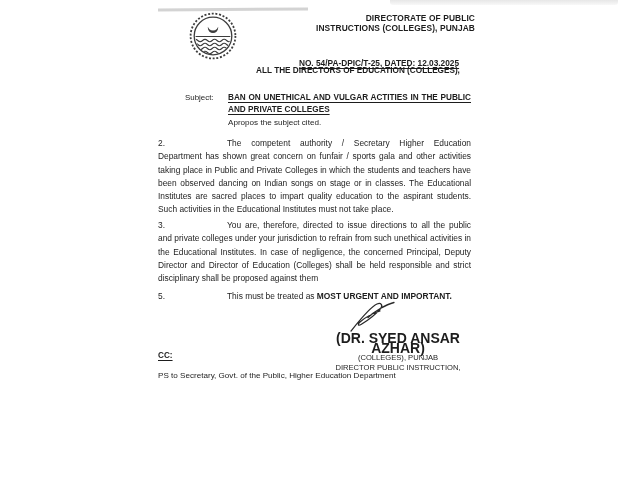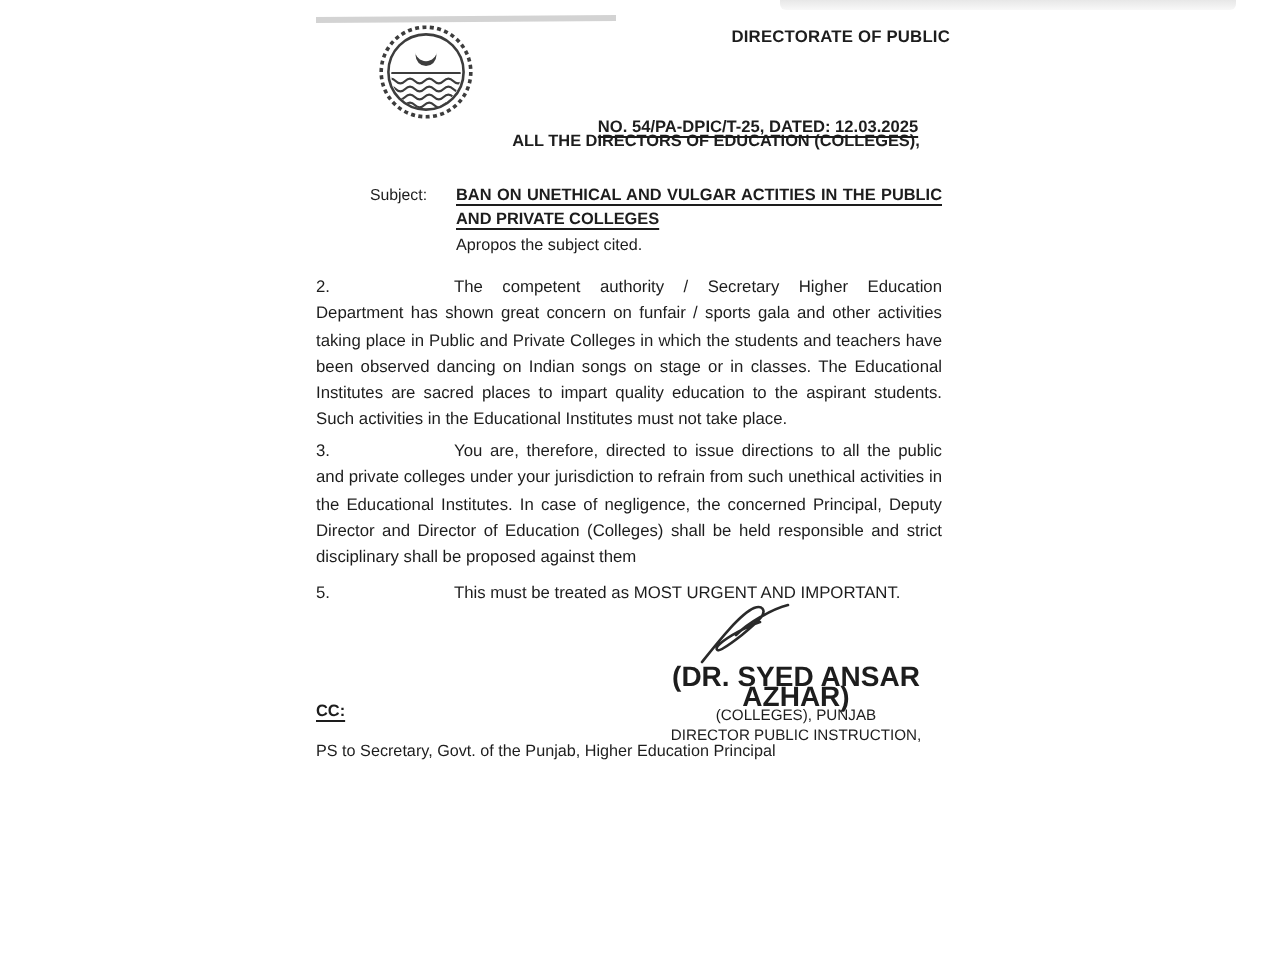--- a/index.html
+++ b/index.html
@@ -34,21 +34,21 @@
 
   .salutation{left:228px;top:118px;font-size:8.1px;}
 
   .para{left:158px;width:313px;font-size:8.4px;line-height:13.3px;
     text-align:justify;}
   .para .num{position:absolute;left:0;top:0;}
   .para .ptext{text-indent:69px;}
   .p2{top:137px;}
   .p3{top:219px;}
   .p5{top:290px;text-align:left;}
-  .p5 b{font-weight:400;}
+  .p5 b{font-weight:700;}
 
   .signature-svg{left:346px;top:300px;}
   .sig-block{left:330px;top:334px;width:136px;text-align:center;line-height:9.6px;}
   .sig-block .name{font-weight:700;font-size:14px;}
   .sig-block .t{font-size:7.6px;}
 
   .cc-label{left:158px;top:351px;font-weight:700;font-size:8.2px;
     text-decoration:underline;text-underline-offset:1.5px;}
   .ps-line{left:158px;top:371px;font-size:8.1px;}
 
@@ -75,20 +75,21 @@
     <path d="M5,24.5 h38" stroke="#3d3d3d" fill="none"></path>
     <path d="M4,28.5 q2.4,-2.4 4.8,0 t4.8,0 t4.8,0 t4.8,0 t4.8,0 t4.8,0 t4.8,0 t4.8,0" stroke="#3d3d3d" fill="none"></path>
     <path d="M4,32.5 q2.4,-2.4 4.8,0 t4.8,0 t4.8,0 t4.8,0 t4.8,0 t4.8,0 t4.8,0 t4.8,0" stroke="#3d3d3d" fill="none"></path>
     <path d="M4,36.5 q2.4,-2.4 4.8,0 t4.8,0 t4.8,0 t4.8,0 t4.8,0 t4.8,0 t4.8,0 t4.8,0" stroke="#3d3d3d" fill="none"></path>
     <path d="M4,40.5 q2.4,-2.4 4.8,0 t4.8,0 t4.8,0 t4.8,0 t4.8,0 t4.8,0 t4.8,0 t4.8,0" stroke="#3d3d3d" fill="none"></path>
   </g>
 </svg>
 
 <div class="abs org-block">
   <div>DIRECTORATE OF PUBLIC</div>
+  <div>INSTRUCTIONS (COLLEGES), PUNJAB</div>
 </div>
 
 <div class="abs ref-line">NO. 54/PA-DPIC/T-25, DATED: 12.03.2025</div>
 
 <div class="abs recipient">
   <div class="r1">ALL THE DIRECTORS OF EDUCATION (COLLEGES),</div>
 </div>
 
 <div class="abs subject-label">Subject:</div>
 <div class="abs subject-text">BAN ON UNETHICAL AND VULGAR ACTITIES IN THE PUBLIC AND PRIVATE COLLEGES</div>
@@ -114,13 +115,13 @@
   <path d="M5,31 C13,21 24,7 31,4 c4,-1.6 6.2,1 3.6,4.6 C30,14 20,21.5 15,24.5 c-3,1.8 -3.6,-0.4 -1,-2.6 C18.5,18 28,13 34,11 M22,17.5 C28,11.5 40,4.5 48,2.5" stroke="#2a2a2a" stroke-width="1.3" fill="none" stroke-linecap="round"></path>
 </svg>
 
 <div class="abs sig-block">
   <div class="name">(DR. SYED ANSAR AZHAR)</div>
   <div class="t">(COLLEGES), PUNJAB</div>
   <div class="t">DIRECTOR PUBLIC INSTRUCTION,</div>
 </div>
 
 <div class="abs cc-label">CC:</div>
-<div class="abs ps-line">PS to Secretary, Govt. of the Punjab, Higher Education Principal</div>
+<div class="abs ps-line">PS to Secretary, Govt. of the Public, Higher Education Department</div>
 
 </body></html>

